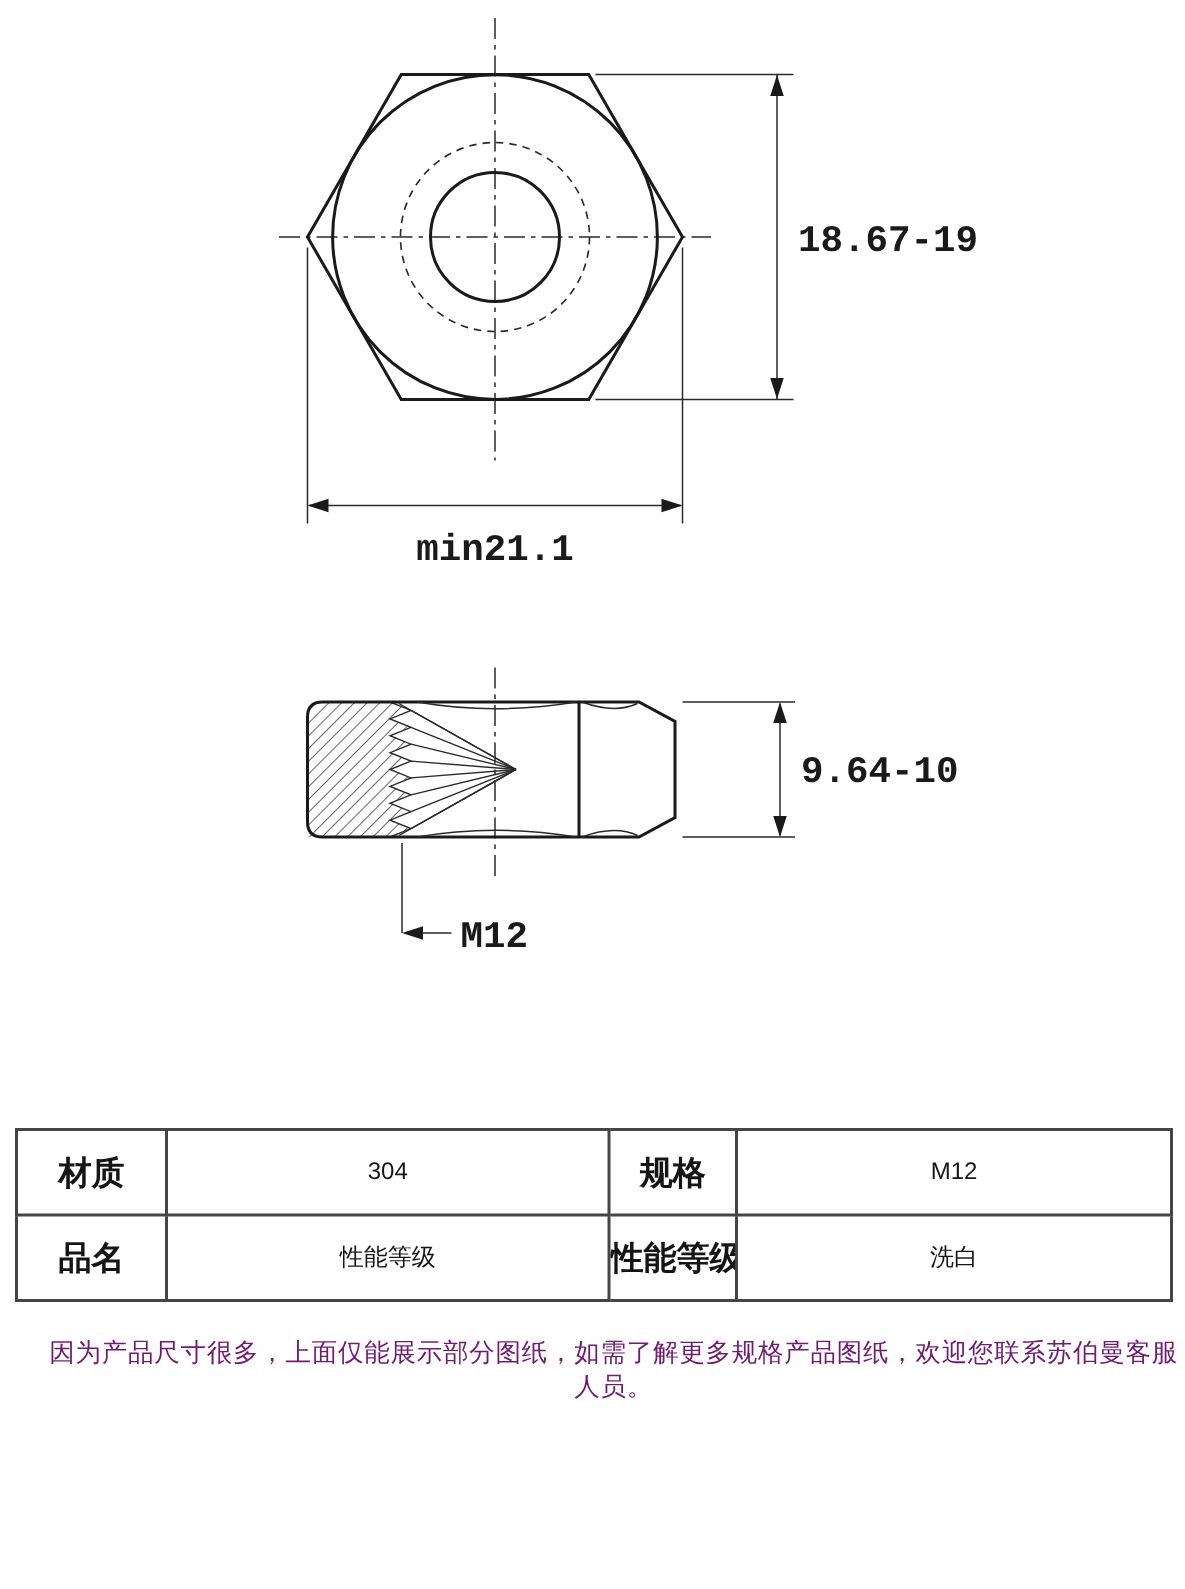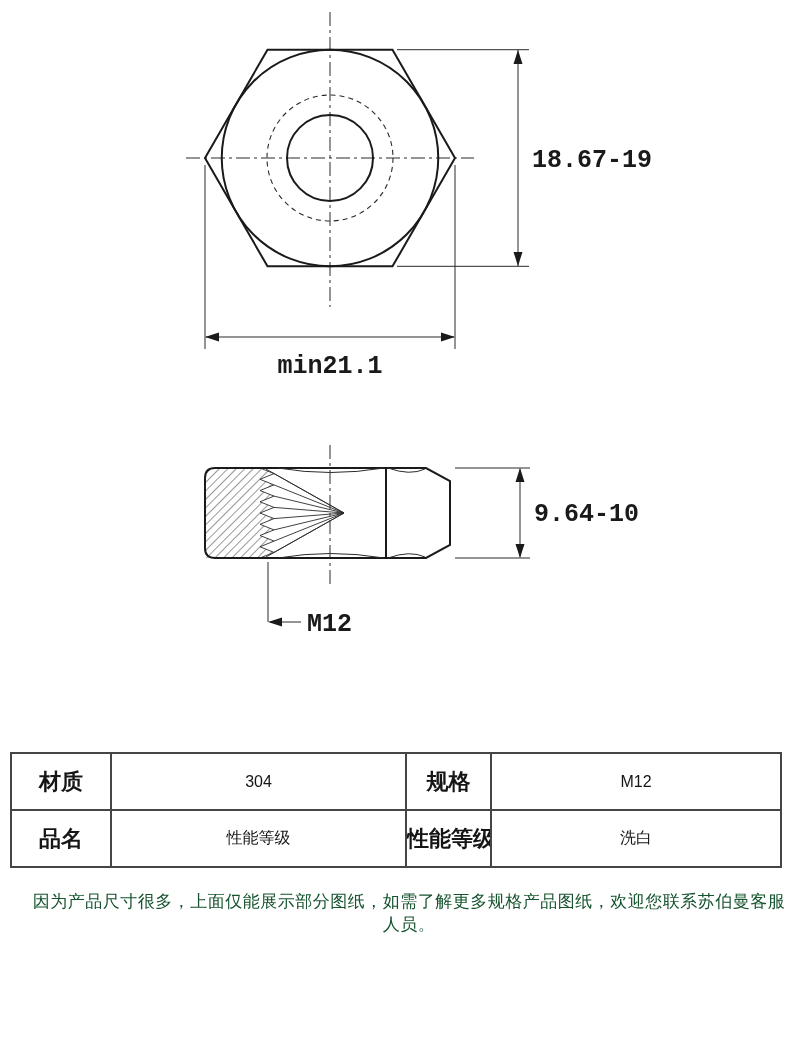--- a/index.html
+++ b/index.html
@@ -165,13 +165,13 @@
     </tr>
     <tr>
       <td class="hdr">品名</td>
       <td>性能等级</td>
       <td class="hdr">性能等级</td>
       <td>洗白</td>
     </tr>
   </tbody>
 </table>
 
-<div class="footer-note" style="color: #14532d; padding-left: 28px;">因为产品尺寸很多，上面仅能展示部分图纸，如需了解更多规格产品图纸，欢迎您联系苏伯曼客服人员。</div>
+<div class="footer-note" style="color: #701a75; padding-left: 28px;">因为产品尺寸很多，上面仅能展示部分图纸，如需了解更多规格产品图纸，欢迎您联系苏伯曼客服人员。</div>
 
 </body></html>

